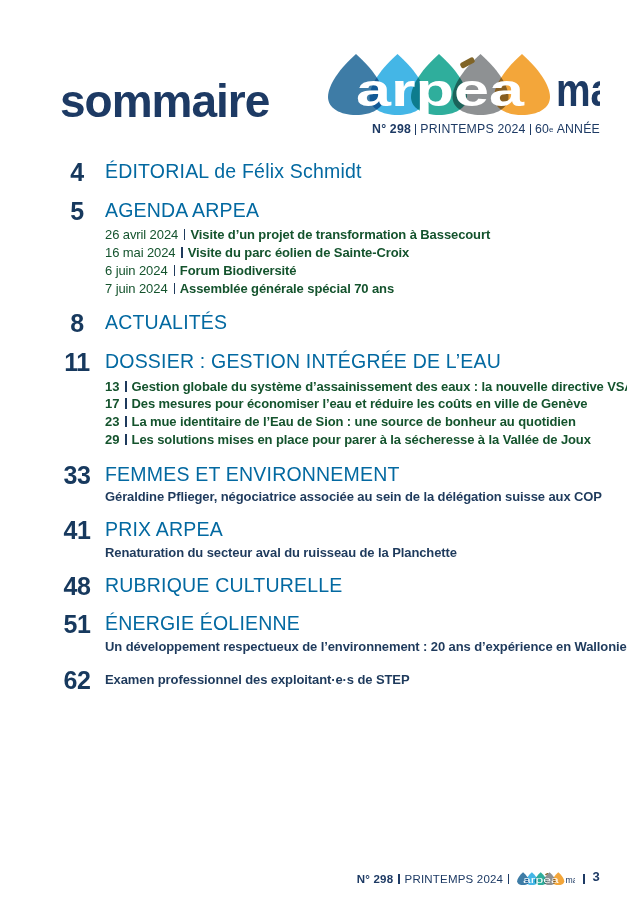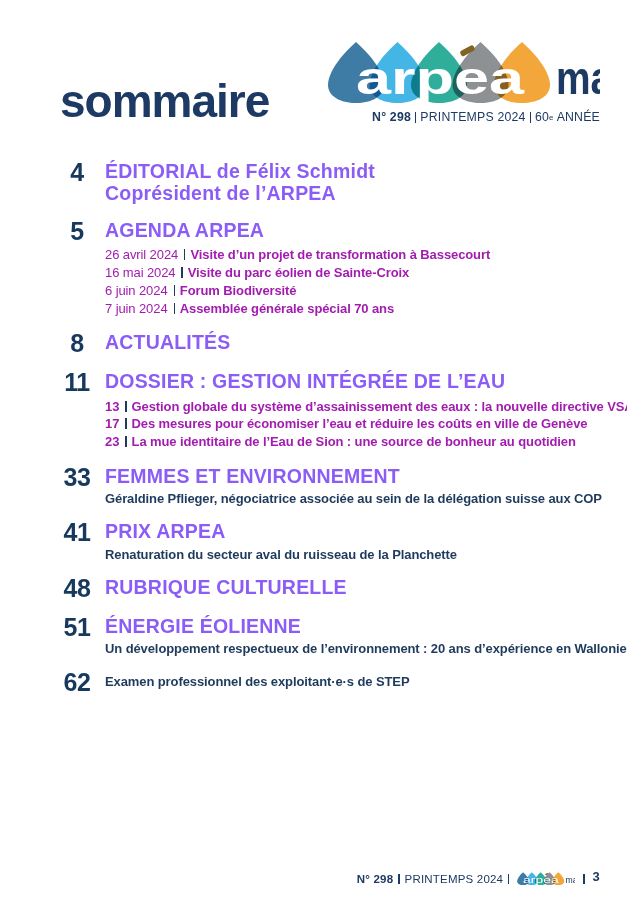--- a/index.html
+++ b/index.html
@@ -2,43 +2,43 @@
 <html><head>
 <meta charset="utf-8">
 <style>
   html,body { margin:0; padding:0; background:#ffffff; }
   .page {
     position:relative; width:627px; height:898px; background:#ffffff;
     font-family:"Liberation Sans", sans-serif; overflow:hidden;
   }
 
   
-  .header { position:absolute; top:0; left:0; right:0; padding:48px 27px 0 60px;
-            display:flex; justify-content:space-between; align-items:flex-end; }
+  .header { position:absolute; top:0; left:0; right:0; padding:60px 27px 0 60px;
+            display:flex; justify-content:space-between; align-items:center; }
   .page-title { margin:6px 0 0 0; font-size:46px; font-weight:700; color:#1d3a64;
                 letter-spacing:-1px; line-height:1; }
   .logo-block { display:flex; flex-direction:column; align-items:flex-end; margin-top:-7px; }
   .logo-svg text { font-family:"Liberation Sans", sans-serif; font-weight:700; }
   .issue-line { margin-top:5px; display:flex; align-items:center;
                 font-size:12.3px; color:#1d3a64; font-weight:500; letter-spacing:0.2px; }
   .issue-line .bold { font-weight:800; }
   .issue-line sup { font-size:8px; }
   .vbar { display:inline-block; width:1.3px; height:11px; background:#1d3a64; margin:0 4px; }
 
   
   .toc { position:absolute; top:160px; left:60px; right:20px; }
   .entry { display:flex; margin-bottom:14px; }
   .entry-num { flex:0 0 34px; margin-right:11px; text-align:center;
                font-size:25px; font-weight:700; color:#17395e; line-height:0.95;
                letter-spacing:-0.5px; padding-top:1px; }
   .entry-body { flex:1; min-width:0; }
-  .entry-title { font-size:19.5px; font-weight:700; color:#8b5cf6; line-height:1.15;
+  .entry-title { font-size:19.5px; font-weight:400; color:#0369a1; line-height:1.15;
                  letter-spacing:0.2px; white-space:nowrap; }
   .items { margin-top:5px; }
-  .item { font-size:13px; line-height:17.8px; color:#a21caf; white-space:nowrap;
+  .item { font-size:13px; line-height:17.8px; color:#14532d; white-space:nowrap;
           letter-spacing:-0.1px; }
   .ibar { display:inline-block; width:1.3px; height:11px; background:#1e3a5c;
           margin:0 5px 0 6px; vertical-align:-1px; }
   .agenda .prefix { font-weight:500; }
   .agenda .itext  { font-weight:700; }
   .dossier .prefix { font-weight:700; }
   .dossier .itext  { font-weight:600; }
   .subtitle { margin-top:4px; font-size:13px; font-weight:600; color:#1e3a5c;
               white-space:nowrap; letter-spacing:-0.1px; }
 
@@ -83,21 +83,20 @@
       </div>
     </div>
   </div>
 
   <div class="toc">
 
     <div class="entry">
       <div class="entry-num">4</div>
       <div class="entry-body">
         <div class="entry-title">ÉDITORIAL de Félix Schmidt</div>
-        <div class="entry-title">Coprésident de l’ARPEA</div>
       </div>
     </div>
 
     <div class="entry">
       <div class="entry-num">5</div>
       <div class="entry-body">
         <div class="entry-title">AGENDA ARPEA</div>
         <div class="items agenda">
           <div class="item">
             <span class="prefix">26 avril 2024</span><span class="ibar"></span><span class="itext">Visite d’un projet de transformation à Bassecourt</span>
@@ -128,20 +127,23 @@
         <div class="entry-title">DOSSIER : GESTION INTÉGRÉE DE L’EAU</div>
         <div class="items dossier">
           <div class="item">
             <span class="prefix">13</span><span class="ibar"></span><span class="itext">Gestion globale du système d’assainissement des eaux : la nouvelle directive VSA</span>
           </div>
           <div class="item">
             <span class="prefix">17</span><span class="ibar"></span><span class="itext">Des mesures pour économiser l’eau et réduire les coûts en ville de Genève</span>
           </div>
           <div class="item">
             <span class="prefix">23</span><span class="ibar"></span><span class="itext">La mue identitaire de l’Eau de Sion : une source de bonheur au quotidien</span>
+          </div>
+          <div class="item">
+            <span class="prefix">29</span><span class="ibar"></span><span class="itext">Les solutions mises en place pour parer à la sécheresse à la Vallée de Joux</span>
           </div>
         </div>
       </div>
     </div>
 
     <div class="entry">
       <div class="entry-num">33</div>
       <div class="entry-body">
         <div class="entry-title">FEMMES ET ENVIRONNEMENT</div>
         <div class="subtitle">Géraldine Pflieger, négociatrice associée au sein de la délégation suisse aux COP</div>

